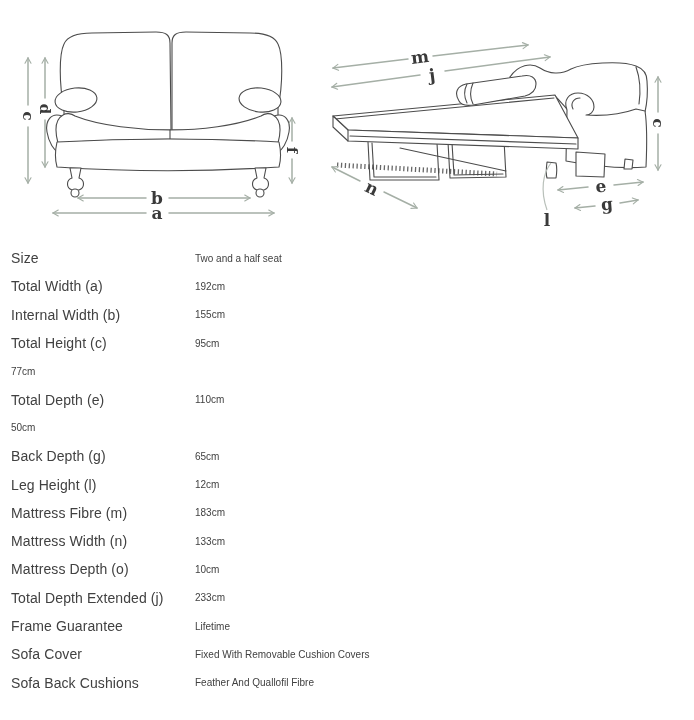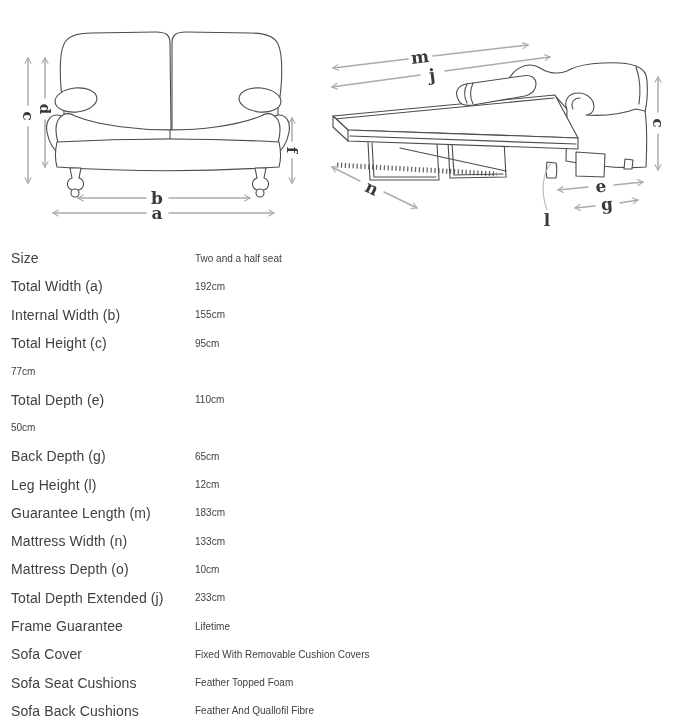--- a/index.html
+++ b/index.html
@@ -176,21 +176,21 @@
       <div class="cell label">Back Depth (g)</div>
       <div class="cell value">65cm</div>
     </div>
 
     <div class="row">
       <div class="cell label">Leg Height (l)</div>
       <div class="cell value">12cm</div>
     </div>
 
     <div class="row">
-      <div class="cell label">Guarantee Length (m)</div>
+      <div class="cell label">Mattress Fibre (m)</div>
       <div class="cell value">183cm</div>
     </div>
 
     <div class="row">
       <div class="cell label">Mattress Width (n)</div>
       <div class="cell value">133cm</div>
     </div>
 
     <div class="row">
       <div class="cell label">Mattress Depth (o)</div>
@@ -205,24 +205,20 @@
     <div class="row">
       <div class="cell label">Frame Guarantee</div>
       <div class="cell value">Lifetime</div>
     </div>
 
     <div class="row">
       <div class="cell label">Sofa Cover</div>
       <div class="cell value">Fixed With Removable Cushion Covers</div>
     </div>
 
-    <div class="row">
-      <div class="cell label">Sofa Seat Cushions</div>
-      <div class="cell value">Feather Topped Foam</div>
-    </div>
 
     <div class="row">
       <div class="cell label">Sofa Back Cushions</div>
       <div class="cell value">Feather And Quallofil Fibre</div>
     </div>
   </div>
 
 </div>
 
 </body></html>

